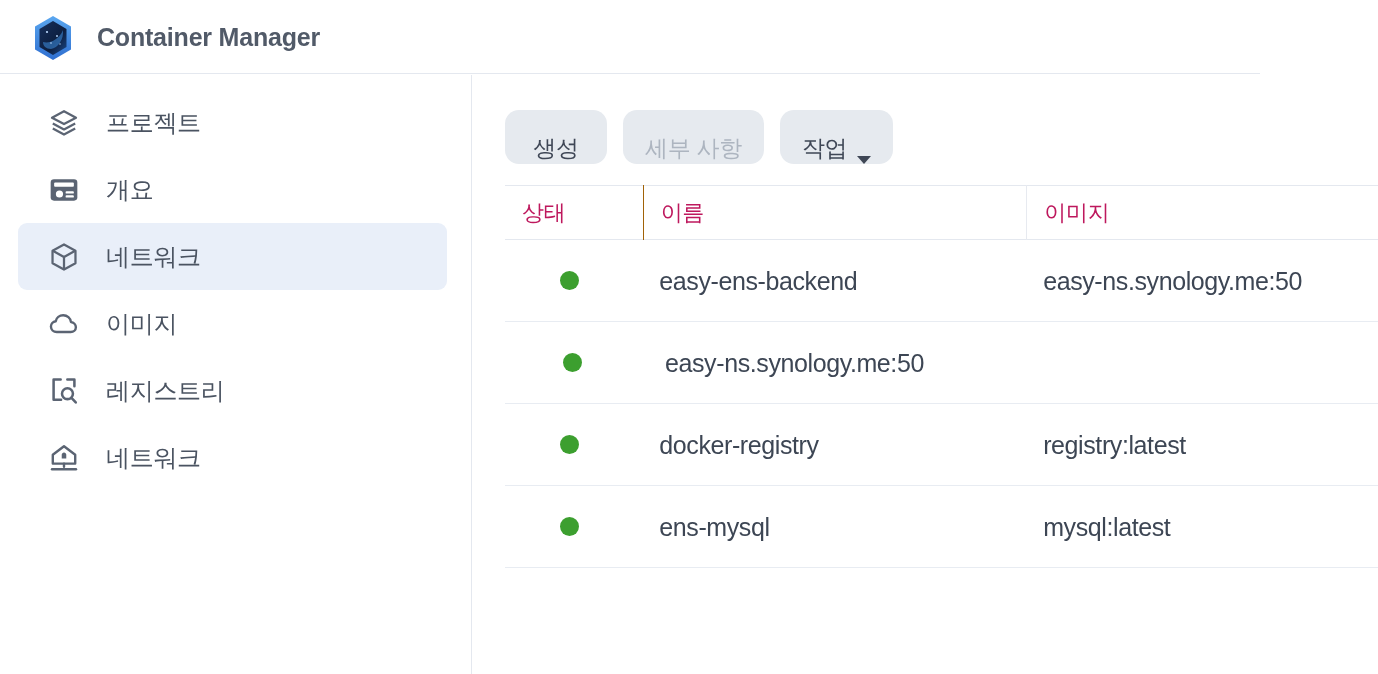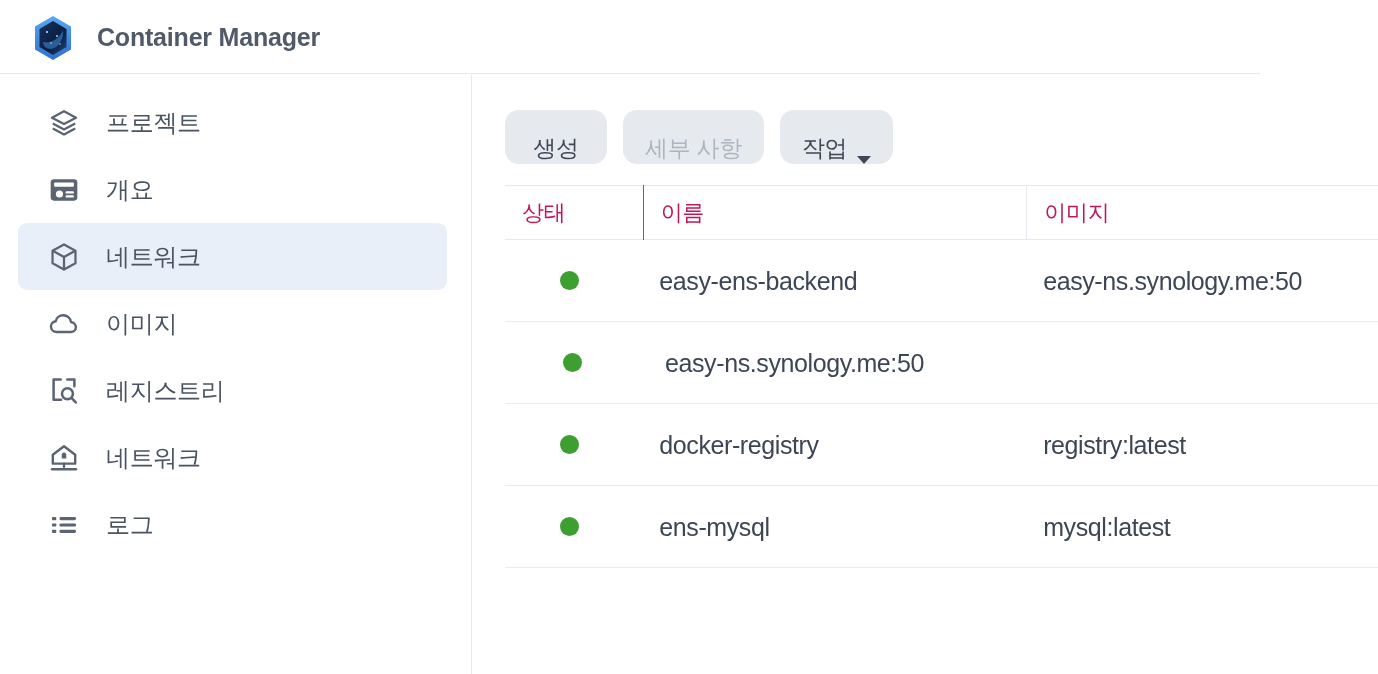--- a/index.html
+++ b/index.html
@@ -301,33 +301,20 @@
         <svg width="32" height="32" viewBox="0 0 24 24" fill="none" stroke="currentColor" stroke-width="1.8" stroke-linecap="round" stroke-linejoin="round">
           <path d="M3.6 9.6 L12 3.2 L20.4 9.6 V16.2 H3.6 Z"></path>
           <path d="M12 7.8 C13 7.8 13.7 8.6 13.7 9.6 V12.4 H10.3 V9.6 C10.3 8.6 11 7.8 12 7.8 Z" fill="currentColor" stroke="none"></path>
           <path d="M12 16.2 V18.6"></path>
           <path d="M3 20.4 H21"></path>
         </svg>
       </span>
       <span class="nav-label">네트워크</span>
     </div>
 
-    <div class="nav-item">
-      <span class="nav-icon">
-        <svg width="32" height="32" viewBox="0 0 24 24" fill="currentColor">
-          <rect x="3" y="6" width="3.2" height="2.4" rx="0.6"></rect>
-          <rect x="8.6" y="6" width="12.4" height="2.4" rx="1.1"></rect>
-          <rect x="3" y="10.8" width="3.2" height="2.4" rx="0.6"></rect>
-          <rect x="8.6" y="10.8" width="12.4" height="2.4" rx="1.1"></rect>
-          <rect x="3" y="15.6" width="3.2" height="2.4" rx="0.6"></rect>
-          <rect x="8.6" y="15.6" width="12.4" height="2.4" rx="1.1"></rect>
-        </svg>
-      </span>
-      <span class="nav-label">로그</span>
-    </div>
 
   </div>
 
   <div class="content">
 
     <div class="toolbar">
       <button class="tb-btn">
         <span>생성</span>
       </button>
       <button class="tb-btn disabled">

